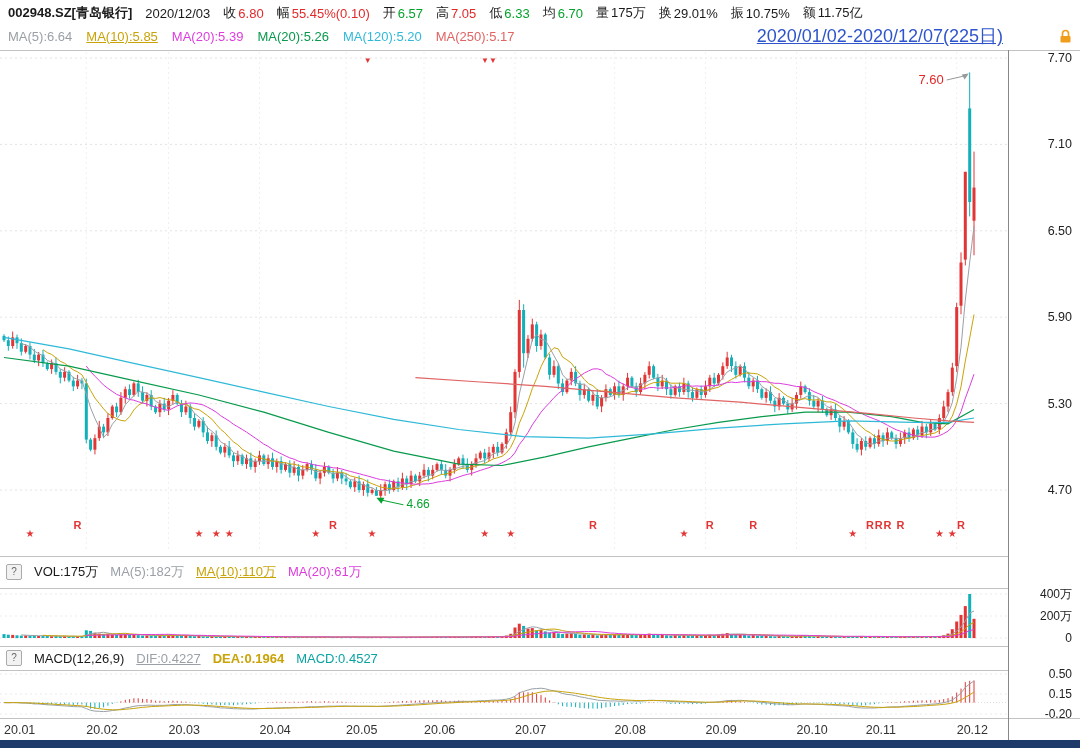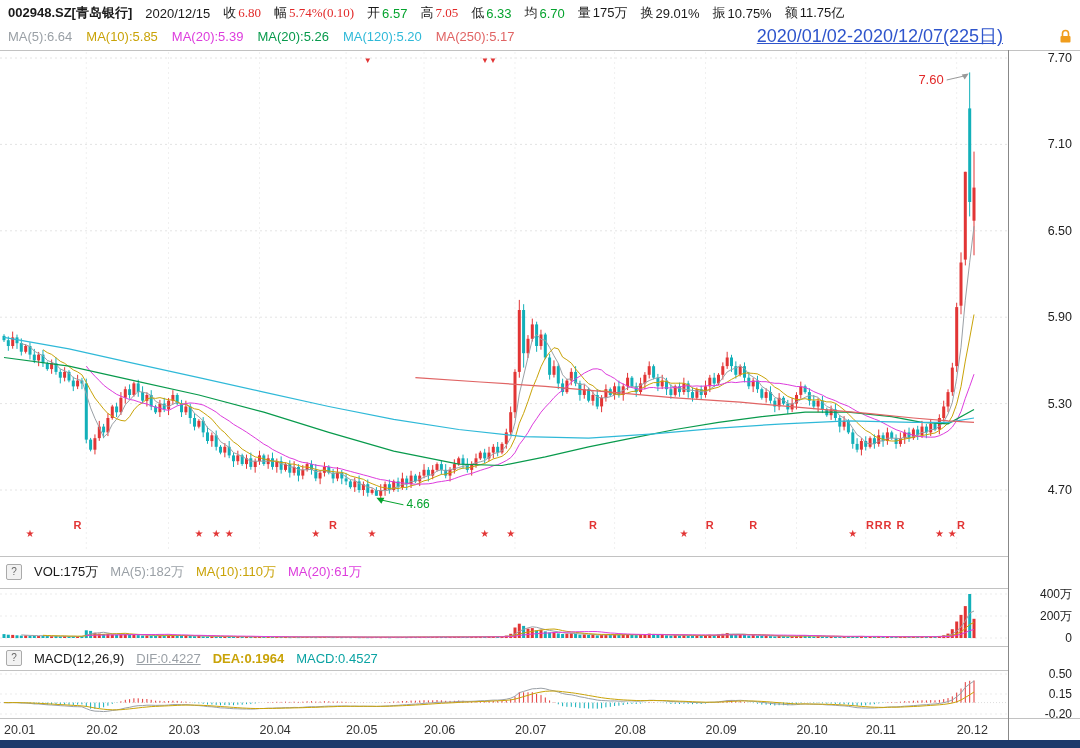--- a/index.html
+++ b/index.html
@@ -10,48 +10,48 @@
   html,body{margin:0;padding:0;background:#fff;}
   body{font-family:"Liberation Sans","DejaVu Sans",sans-serif;}
   #app{position:relative;width:1080px;height:748px;overflow:hidden;background:#fff;}
   svg.chart{position:absolute;left:0;top:0;}
   svg text{font-family:"Liberation Sans","DejaVu Sans",sans-serif;}
   .row{position:absolute;display:flex;align-items:center;white-space:nowrap;}
   #hdr1{top:4px;left:8px;height:18px;font-size:13px;color:#1a1a1a;gap:13px;}
   #hdr1 .code{font-weight:bold;}
   .pair{display:inline-flex;align-items:center;}
   .pair .lbl{color:#1a1a1a;margin-right:2px;}
-  .c-red{color:var(--text-red);font-family:Liberation Serif, serif;} .c-green{color:var(--text-green);} .c-dark{color:#1a1a1a;}
+  .c-red{color:var(--text-red);} .c-green{color:var(--text-green);} .c-dark{color:#1a1a1a;}
   #hdr2{top:27px;left:8px;height:18px;font-size:13px;gap:14px;width:1064px;}
   .spacer{flex:1;}
-  .c-ma5{color:var(--ma5);} .c-ma10{color:var(--ma10);} .c-ma20{color:var(--ma20);}
+  .c-ma5{color:var(--ma5);} .c-ma10{color:var(--ma10);text-decoration:underline;} .c-ma20{color:var(--ma20);}
   .c-ma60{color:var(--ma60);} .c-ma120{color:var(--ma120);} .c-ma250{color:var(--ma250);}
   .c-dif{color:var(--ma5);text-decoration:underline;} .c-dea{color:var(--ma10);font-weight:bold;} .c-macd{color:var(--macdtxt);}
   .range-link{color:var(--link);text-decoration:underline;font-size:18px;cursor:pointer;margin-right:42px;}
   #volLegend{top:561px;left:6px;height:22px;font-size:13px;gap:12px;}
   #macdLegend{top:648px;left:6px;height:20px;font-size:13px;gap:12px;}
   .help-box{display:inline-block;width:14px;height:14px;border:1px solid #aaa;background:#f2f2f2;color:#666;
     font-size:10px;line-height:14px;text-align:center;border-radius:2px;cursor:pointer;}
   #strip{position:absolute;left:0;bottom:0;width:1080px;height:8px;background:#1d3a6b;}
 </style>
 </head>
 <body>
 
 <div id="app">
 
   <div class="row" id="hdr1">
     <span class="code">002948.SZ[青岛银行]</span>
-    <span>2020/12/15</span>
+    <span>2020/12/03</span>
     <span class="pair">
         <span class="lbl">收</span>
         <span class="c-red">6.80</span>
       </span>
     <span class="pair">
         <span class="lbl">幅</span>
-        <span class="c-red">5.74%(0.10)</span>
+        <span class="c-red">55.45%(0.10)</span>
       </span>
     <span class="pair">
         <span class="lbl">开</span>
         <span class="c-green">6.57</span>
       </span>
     <span class="pair">
         <span class="lbl">高</span>
         <span class="c-red">7.05</span>
       </span>
     <span class="pair">

